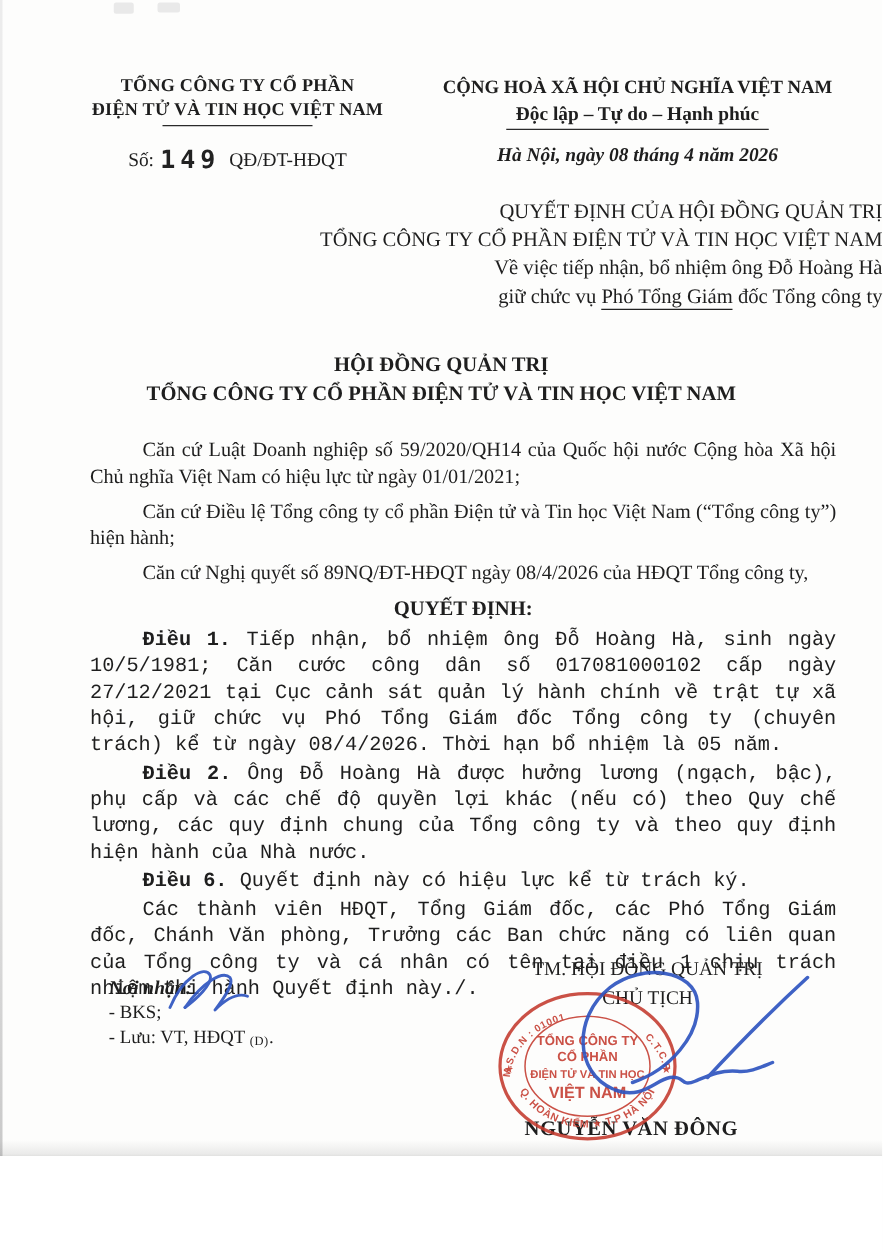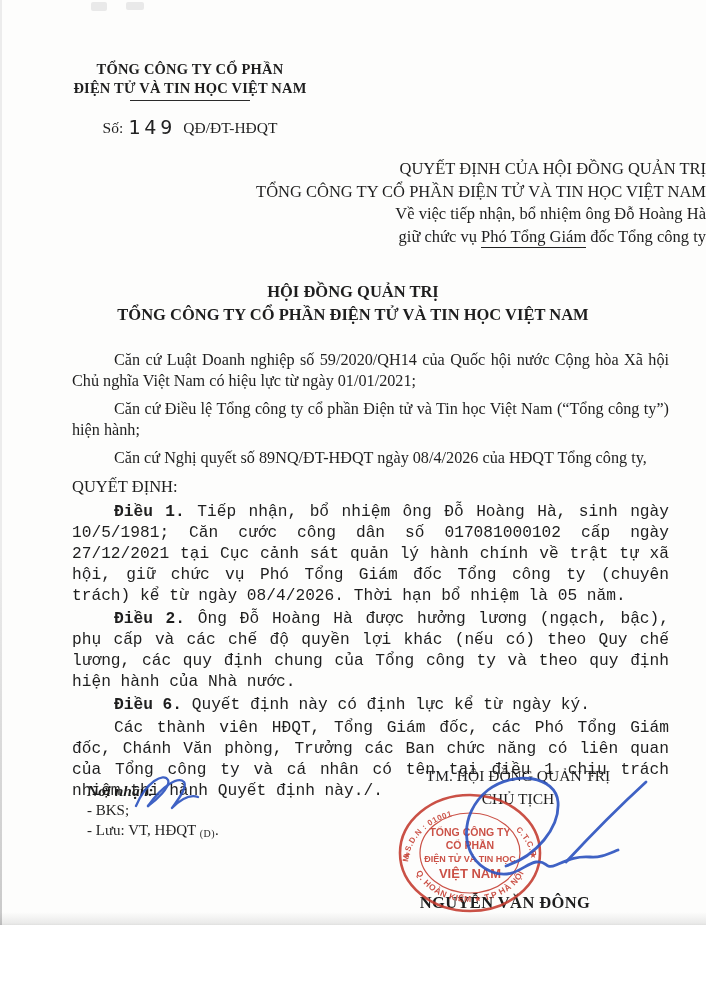--- a/index.html
+++ b/index.html
@@ -14,40 +14,40 @@
   .edge-bottom{position:absolute;left:0;bottom:0;width:100%;height:13px;
     background:linear-gradient(to bottom,rgba(120,120,120,0) 0%,rgba(120,120,120,.14) 85%,rgba(120,120,120,.22));}
   .smudge{position:absolute;background:#e9e9e9;border-radius:2px;}
 
   
   .hdr-left{position:absolute;left:55px;top:60px;width:270px;text-align:center;}
   .hdr-left .org{font-size:14.5px;line-height:19px;font-weight:bold;letter-spacing:.2px;}
   .hdr-rule{width:120px;margin:2px auto 0;border-top:1.6px solid #2a2a2a;height:0;}
   .so-line{margin-top:13px;font-size:15.5px;white-space:nowrap;}
   .so-num{font-family:"DejaVu Sans Mono",monospace;font-size:20px;letter-spacing:4px;
-    margin:0 7px 0 5px;position:relative;top:1px;color:#222;}
+    margin:0 7px 0 5px;position:relative;top:1px;color:#222;font-weight:bold;}
   .hdr-right{position:absolute;left:338px;top:60px;width:344px;text-align:center;}
   .hdr-right .country{font-size:15px;font-weight:bold;line-height:20px;}
   .motto{display:inline-block;font-size:15.5px;font-weight:bold;line-height:20px;
     padding:0 8px 1px;border-bottom:1.6px solid #2a2a2a;margin-top:2px;}
   .dateline{margin-top:12px;font-size:15.5px;font-style:italic;font-weight:600;}
 
   
   .title-block{position:absolute;left:0;top:158px;width:706px;text-align:right;
     font-weight:normal;font-size:16.5px;line-height:22.5px;}
   .u-part{border-bottom:1.7px solid #222;padding-bottom:1px;}
   .authority{position:absolute;left:0;top:281px;width:706px;text-align:center;
     font-weight:bold;font-size:16.5px;line-height:22.5px;}
 
   
   .body{position:absolute;left:72px;top:350px;width:597px;
     font-size:16.2px;line-height:21px;text-align:justify;}
   .body p{margin:0 0 7px;text-indent:42px;}
   .body p.article{margin:0 0 2px;font-family:Liberation Mono, monospace;}
-  .decision-heading{text-align:left;text-indent:0 !important;font-weight:normal;
+  .decision-heading{text-align:center;text-indent:0 !important;font-weight:bold;
     margin:5px 0 5px !important;font-size:16.5px;}
 
   
   .sig-head{position:absolute;left:368px;top:764px;width:300px;text-align:center;
     font-weight:normal;font-size:15.5px;line-height:23px;}
   .sig-name{position:absolute;left:360px;top:893px;width:290px;text-align:center;
     font-weight:bold;font-size:16.5px;letter-spacing:.4px;}
 
   .recipients{position:absolute;left:87px;top:782px;width:250px;}
   .recipients .label{font-weight:bold;font-style:italic;font-size:15.5px;}
@@ -73,41 +73,46 @@
 
   <div class="hdr-left">
     <div class="org">TỔNG CÔNG TY CỔ PHẦN</div>
     <div class="org">ĐIỆN TỬ VÀ TIN HỌC VIỆT NAM</div>
     <div class="hdr-rule"></div>
     <div class="so-line">
       <span>Số:</span><span class="so-num">149</span><span>QĐ/ĐT-HĐQT</span>
     </div>
   </div>
 
+  <div class="hdr-right">
+    <div class="country">CỘNG HOÀ XÃ HỘI CHỦ NGHĨA VIỆT NAM</div>
+    <div><span class="motto">Độc lập – Tự do – Hạnh phúc</span></div>
+    <div class="dateline">Hà Nội, ngày  08 tháng 4 năm 2026</div>
+  </div>
 
   <div class="title-block">
     <div>QUYẾT ĐỊNH CỦA HỘI ĐỒNG QUẢN TRỊ</div>
     <div>TỔNG CÔNG TY CỔ PHẦN ĐIỆN TỬ VÀ TIN HỌC VIỆT NAM</div>
     <div>Về việc tiếp nhận, bổ nhiệm ông Đỗ Hoàng Hà</div>
     <div><span>giữ chức vụ </span><span class="u-part">Phó Tổng Giám</span><span> đốc Tổng công ty</span></div>
   </div>
 
   <div class="authority">
     <div>HỘI ĐỒNG QUẢN TRỊ</div>
     <div>TỔNG CÔNG TY CỔ PHẦN ĐIỆN TỬ VÀ TIN HỌC VIỆT NAM</div>
   </div>
 
   <div class="body">
     <p>Căn cứ Luật Doanh nghiệp số 59/2020/QH14 của Quốc hội nước Cộng hòa Xã hội Chủ nghĩa Việt Nam có hiệu lực từ ngày 01/01/2021;</p>
     <p>Căn cứ Điều lệ Tổng công ty cổ phần Điện tử và Tin học Việt Nam (“Tổng công ty”) hiện hành;</p>
     <p>Căn cứ Nghị quyết số 89NQ/ĐT-HĐQT ngày 08/4/2026 của HĐQT Tổng công ty,</p>
     <p class="decision-heading">QUYẾT ĐỊNH:</p>
     <p class="article"><b>Điều 1.</b><span> Tiếp nhận, bổ nhiệm ông Đỗ Hoàng Hà, sinh ngày 10/5/1981; Căn cước công dân số 017081000102 cấp ngày 27/12/2021 tại Cục cảnh sát quản lý hành chính về trật tự xã hội, giữ chức vụ Phó Tổng Giám đốc Tổng công ty (chuyên trách) kể từ ngày 08/4/2026. Thời hạn bổ nhiệm là 05 năm.</span></p>
     <p class="article"><b>Điều 2.</b><span> Ông Đỗ Hoàng Hà được hưởng lương (ngạch, bậc), phụ cấp và các chế độ quyền lợi khác (nếu có) theo Quy chế lương, các quy định chung của Tổng công ty và theo quy định hiện hành của Nhà nước.</span></p>
-    <p class="article"><b>Điều 6.</b><span> Quyết định này có định lực kể từ ngày ký.</span></p>
+    <p class="article"><b>Điều 6.</b><span> Quyết định này có hiệu lực kể từ trách ký.</span></p>
     <p class="article">Các thành viên HĐQT, Tổng Giám đốc, các Phó Tổng Giám đốc, Chánh Văn phòng, Trưởng các Ban chức năng có liên quan của Tổng công ty và cá nhân có tên tại điều 1 chịu trách nhiệm thi hành Quyết định này./.</p>
   </div>
 
   <div class="sig-head">
     <div>TM. HỘI ĐỒNG QUẢN TRỊ</div>
     <div>CHỦ TỊCH</div>
   </div>
   <div class="sig-name">NGUYỄN VĂN ĐÔNG</div>
 
   <div class="stamp-wrap">

